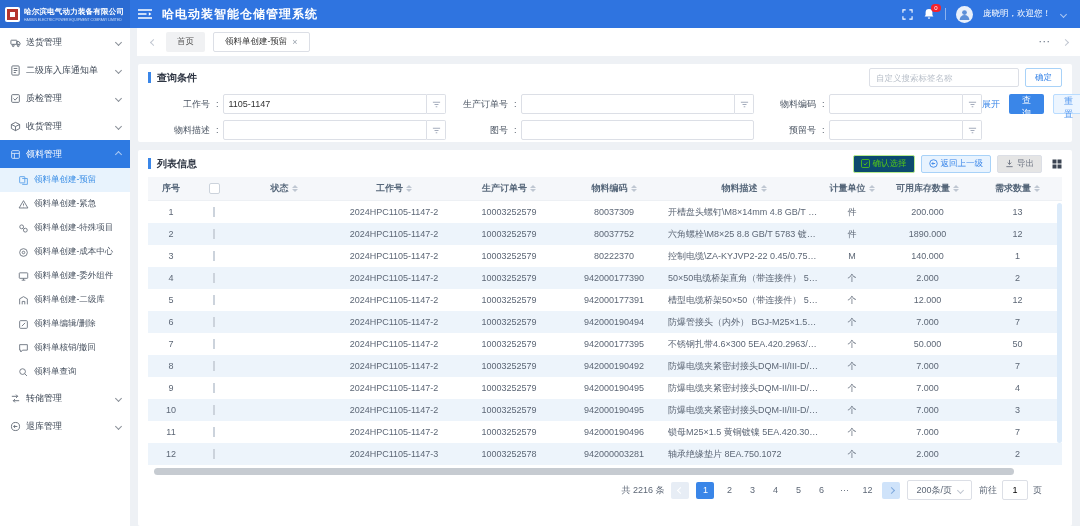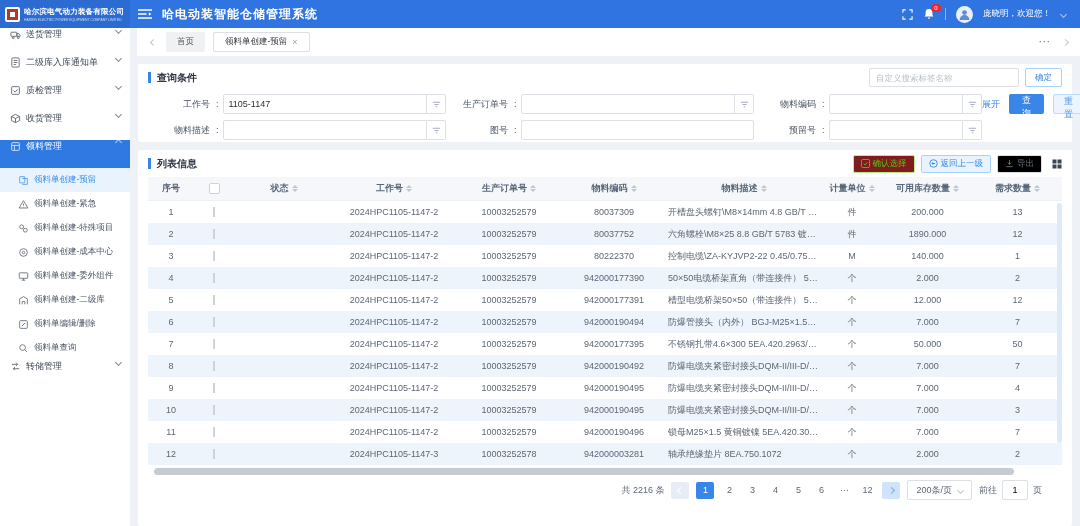--- a/index.html
+++ b/index.html
@@ -22,21 +22,21 @@
   .avatar{width:17px;height:17px;border-radius:50%;background:#e9f0fb;display:flex;align-items:center;justify-content:center;overflow:hidden}
   .greet{font-size:8.5px;white-space:nowrap}
   
   .chev{display:inline-block;width:5px;height:5px;border-right:1px solid currentColor;border-bottom:1px solid currentColor;transform:rotate(45deg);opacity:.6}
   .chev.up{transform:rotate(-135deg)}
   .chev.left{transform:rotate(135deg)}
   .chev.right{transform:rotate(-45deg)}
   .chev.gray{color:#98a2b3}
   
   .sidebar{position:absolute;top:28px;left:0;width:130px;bottom:0;background:#fff;overflow:hidden;z-index:4}
-  .sb-group{height:28px;display:flex;align-items:flex-start;padding:0 9px;font-size:9px;color:#3c4654;cursor:pointer;white-space:nowrap}
+  .sb-group{height:28px;display:flex;align-items:center;padding:0 9px;font-size:9px;color:#3c4654;cursor:pointer;white-space:nowrap}
   .sb-group .chev{margin-left:auto}
   .sb-group.active{background:#2e7ae2;color:#fff}
   .sb-sub{height:24px;display:flex;align-items:center;padding:0 6px 0 17px;font-size:8.5px;color:#4a5462;cursor:pointer;white-space:nowrap}
   .sb-sub.selected{background:#e8f3fd;color:#3a8ee6}
   .sb-ico{width:12px;height:12px;margin-right:5px;display:flex;align-items:center;justify-content:center;flex-shrink:0;opacity:.8}
   .sb-ico svg{width:11px;height:11px}
   
   .main{position:absolute;left:130px;top:28px;right:0;bottom:0;display:flex;flex-direction:column}
   .tabbar{height:28px;background:#fff;display:flex;align-items:center;padding:0 12px 0 14px;gap:10px;border-left:7px solid #eef1f5}
   .tab{height:20px;padding:0 11px;font-size:8.5px;display:flex;align-items:center;gap:5px;background:#f0f1f3;color:#555;border-radius:2px;cursor:pointer;white-space:nowrap}
@@ -64,23 +64,23 @@
   .qactions{display:flex;align-items:center;gap:9px;justify-content:flex-end;padding-right:2px}
   .link{color:#3a86e8;font-size:9px;cursor:pointer;white-space:nowrap}
   .btn-primary{background:#3a86e8;color:#fff;font-size:9px;height:20px;padding:0 13px;border:none;border-radius:2px;cursor:pointer;font-family:inherit}
   .btn-light{background:#ecf5ff;color:#5a9cf0;border:1px solid #b9dcff;font-size:9px;height:20px;padding:0 10px;border-radius:2px;cursor:pointer;font-family:inherit}
   .tagrow{display:flex;align-items:center;height:23px;gap:36px;padding-left:14px}
   .tagrow .right-end{margin-left:auto;margin-right:4px}
   
   .lcard{flex:1;display:flex;flex-direction:column;overflow:hidden}
   .toolbar{margin-left:auto;display:flex;align-items:center;gap:6px}
   .btn-chip{height:18px;font-size:8.5px;padding:0 7px;border-radius:2px;display:flex;align-items:center;gap:3px;cursor:pointer;font-family:inherit;white-space:nowrap}
-  .chip-green{color:#52c41a;background:#7f1d1d;border:1px solid #b7eb8f}
+  .chip-green{color:#52c41a;background:#0c4a6e;border:1px solid #b7eb8f}
   .chip-blue{color:#3a86e8;background:#e8f3fe;border:1px solid #a8d2f8}
-  .chip-gray{color:#6b7280;background:#000000;border:1px solid #dcdfe6}
+  .chip-gray{color:#6b7280;background:#e5e5e5;border:1px solid #dcdfe6}
   .gridicon{margin-left:4px;display:flex;cursor:pointer}
   .tbl{position:relative}
   .thead{display:flex;background:#f5f7fa;height:24px;align-items:center;border-bottom:1px solid #edf0f4}
   .th{font-size:9px;color:#56677a;font-weight:bold;display:flex;align-items:center;justify-content:center;gap:3px;white-space:nowrap;overflow:hidden}
   .sort{display:flex;flex-direction:column;gap:1.5px}
   .sort i{display:block;width:0;height:0;border-left:3px solid transparent;border-right:3px solid transparent}
   .sort .su{border-bottom:3.5px solid #bfc7d2}
   .sort .sd{border-top:3.5px solid #bfc7d2}
   .tr{display:flex;height:22px;align-items:center;font-size:9px;color:#5d6776}
   .tr:nth-child(even){background:#edf4fb}
@@ -258,33 +258,51 @@
         <svg viewBox="0 0 12 12" fill="none" stroke="currentColor" stroke-width="1">
           <rect x="1.8" y="1.8" width="8.4" height="8.4" rx="1"></rect>
           <path d="M4.2 7.8l3.6-3.6"></path>
         </svg>
       </span>
       <span>领料单编辑/删除</span>
     </div>
     <div class="sb-sub">
       <span class="sb-ico">
         <svg viewBox="0 0 12 12" fill="none" stroke="currentColor" stroke-width="1">
+          <path d="M1.8 1.8h8.4v6H5l-2 2v-2H1.8z"></path>
+        </svg>
+      </span>
+      <span>领料单核销/撤回</span>
+    </div>
+    <div class="sb-sub">
+      <span class="sb-ico">
+        <svg viewBox="0 0 12 12" fill="none" stroke="currentColor" stroke-width="1">
           <circle cx="5" cy="5" r="3.1"></circle>
           <path d="M7.4 7.4l2.4 2.4"></path>
         </svg>
       </span>
       <span>领料单查询</span>
     </div>
     <div class="sb-group">
       <span class="sb-ico">
         <svg viewBox="0 0 12 12" fill="none" stroke="currentColor" stroke-width="1">
           <path d="M2 3.6h6.4M6.6 1.8l1.8 1.8-1.8 1.8M10 8.4H3.6M5.4 6.6L3.6 8.4l1.8 1.8"></path>
         </svg>
       </span>
       <span>转储管理</span>
+      <span class="chev down"></span>
+    </div>
+    <div class="sb-group">
+      <span class="sb-ico">
+        <svg viewBox="0 0 12 12" fill="none" stroke="currentColor" stroke-width="1">
+          <circle cx="6" cy="6" r="4.4"></circle>
+          <path d="M4 6h4M5.6 4.4L4 6l1.6 1.6"></path>
+        </svg>
+      </span>
+      <span>退库管理</span>
       <span class="chev down"></span>
     </div>
   </div>
 
 <div class="main">
 
   <div class="tabbar">
     <span class="chev left gray"></span>
     <div class="tabs">
         <div class="tab">

